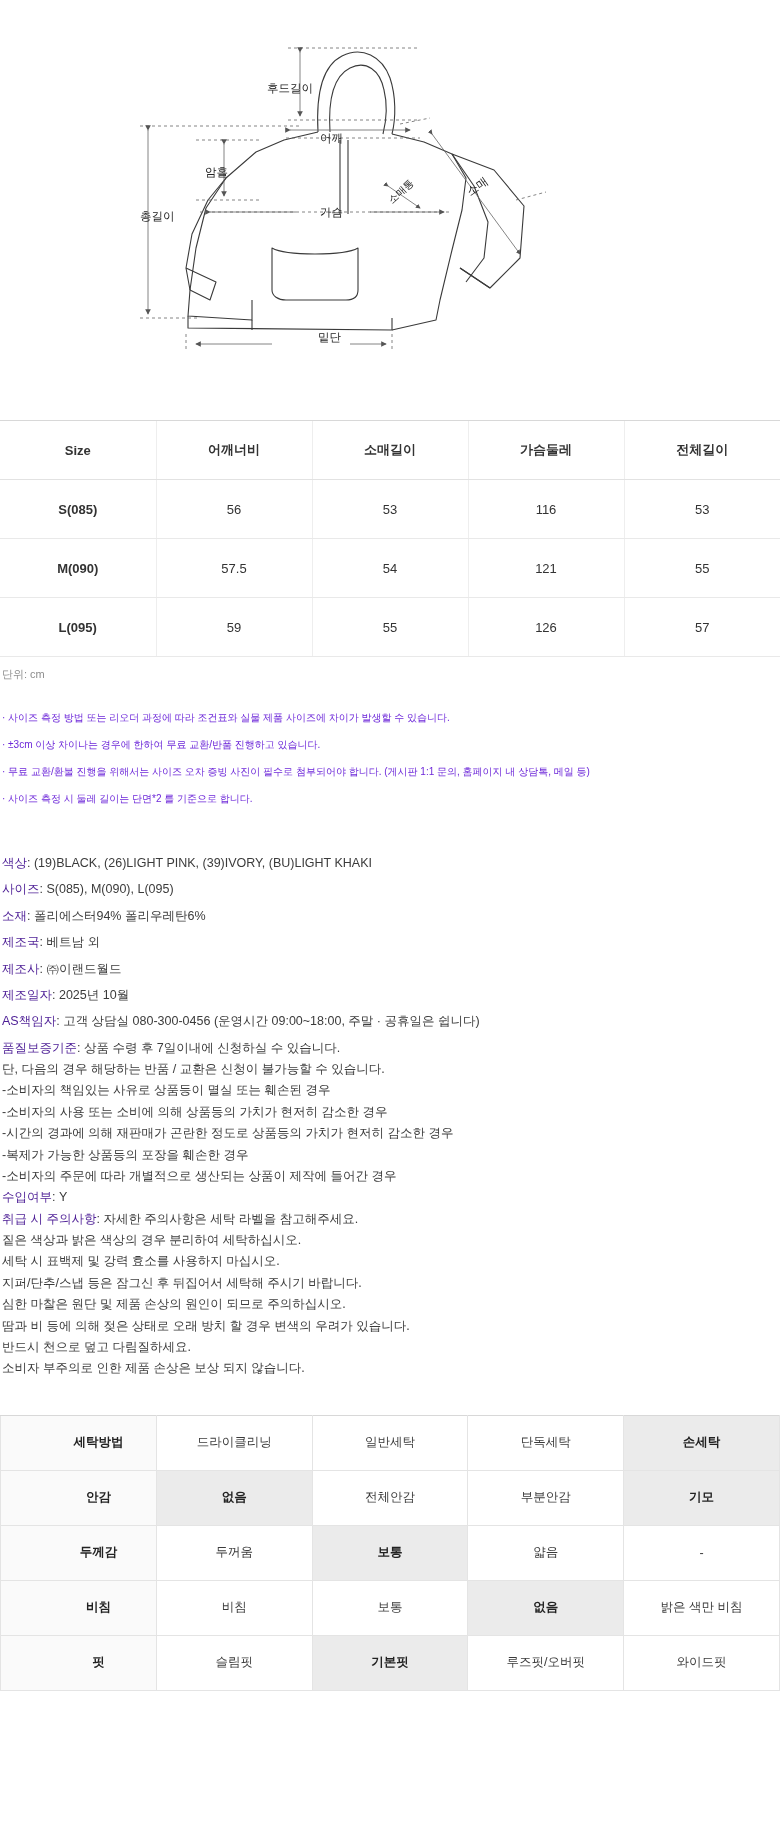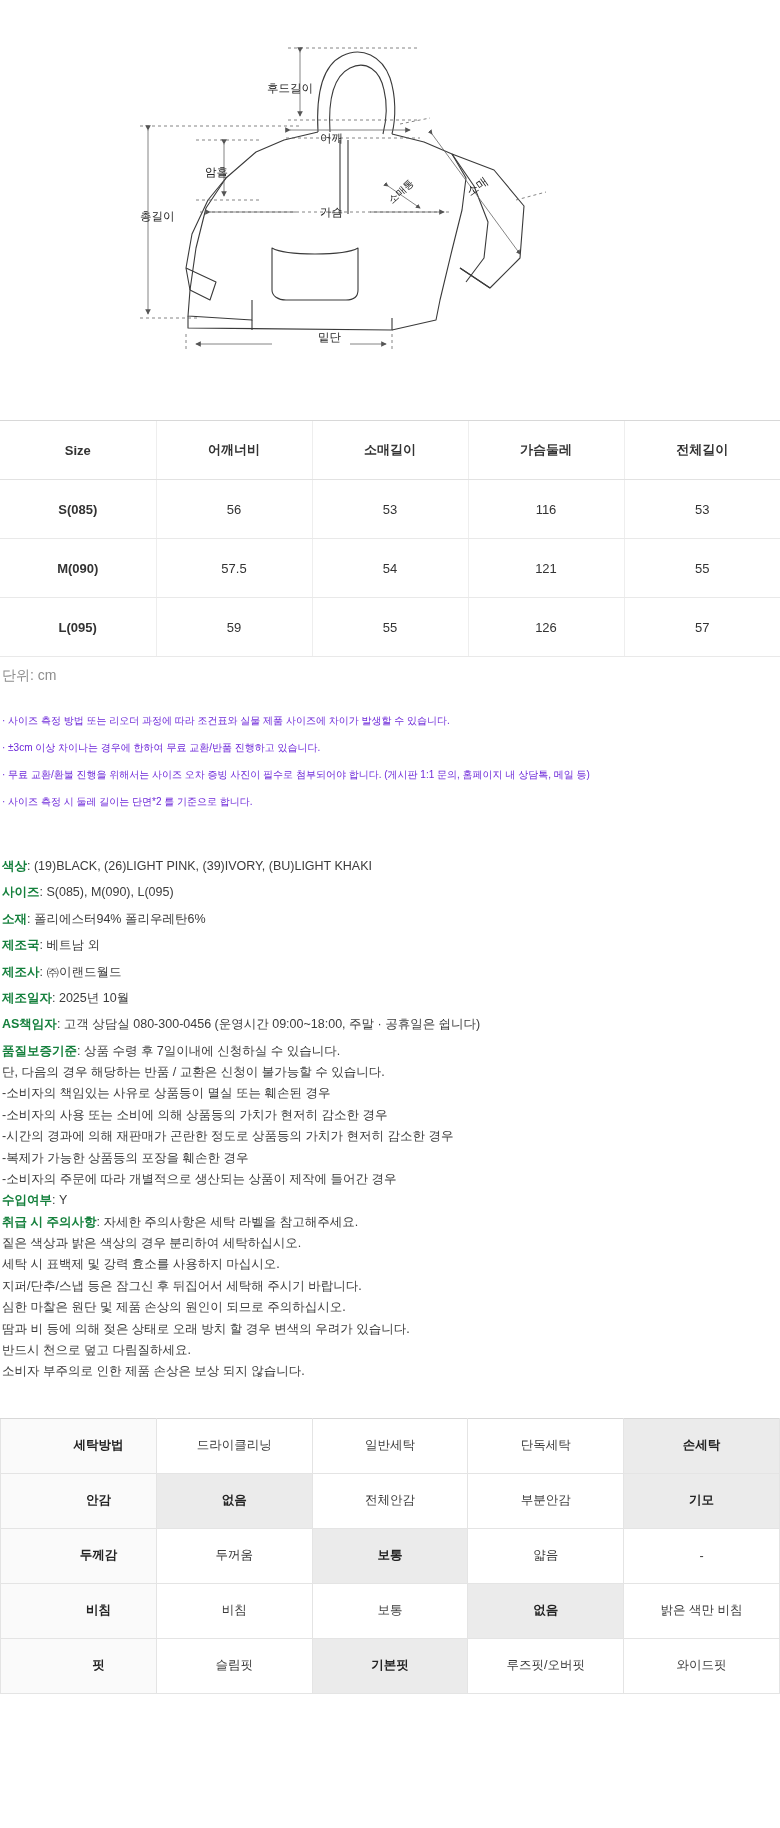--- a/index.html
+++ b/index.html
@@ -56,21 +56,21 @@
     margin-top: 8px;
   }
   .size-table tr td {
     border-bottom: 1px solid #e9e9e9;
   }
   .size-table .vline {
     border-left: 1px solid #eeeeee;
   }
 
   .unit {
-    font-size: 14px;
+    font-size: 11px;
     color: #8d8d8d;
     padding: 10px 0 0 2px;
   }
 
   .notes {
     padding: 28px 2px 0 2px;
   }
   .notes p {
     margin: 0 0 12px 0;
     font-size: 10px;
@@ -81,22 +81,22 @@
   .spec {
     padding: 36px 2px 0 2px;
   }
   .spec p {
     margin: 0 0 7px 0;
     font-size: 12.5px;
     line-height: 1.55;
     color: #3b3b3b;
   }
   .spec b {
-    font-weight: bold;
-    color: #15803d;
+    font-weight: normal;
+    color: #4c1d95;
     text-align: right;
   }
   .spec .tight {
     margin-bottom: 2px;
   }
 
   
   .care-wrap {
     padding-top: 34px;
   }

